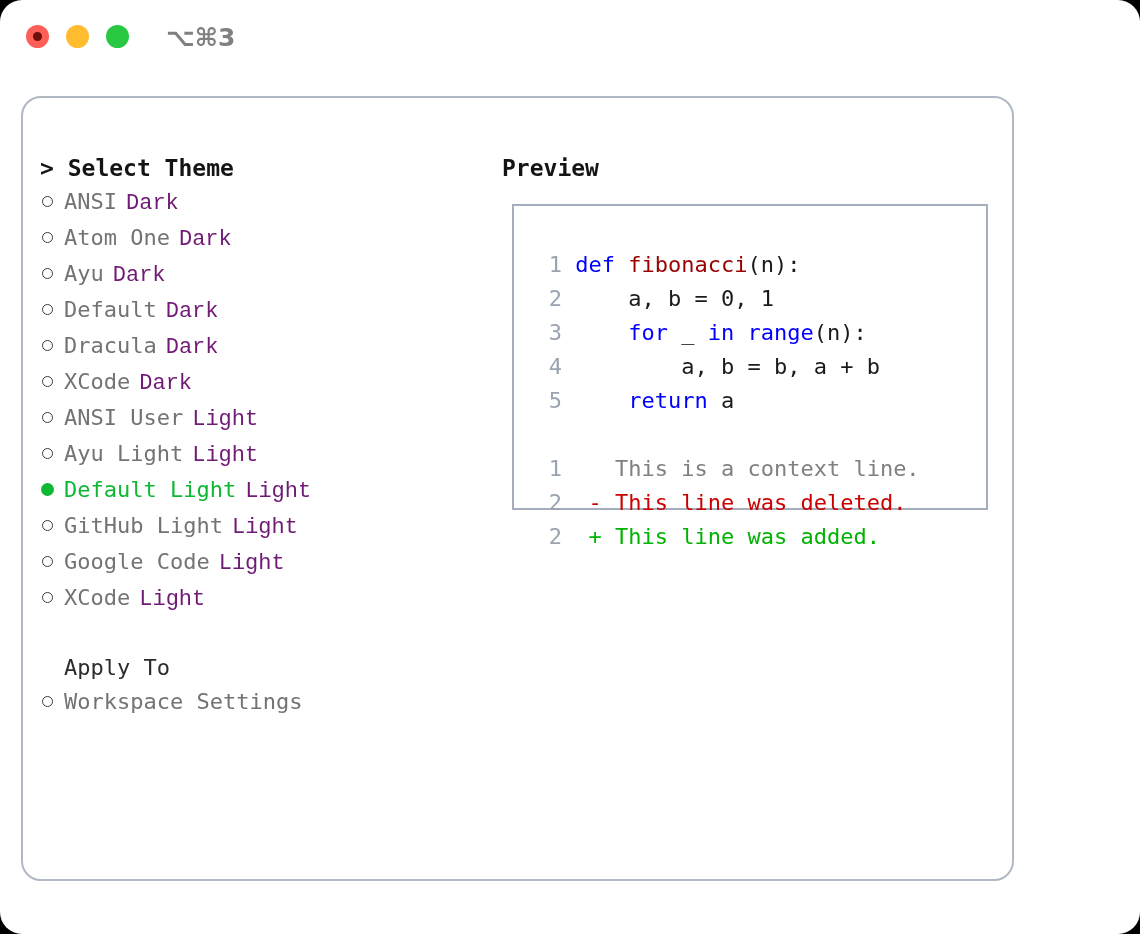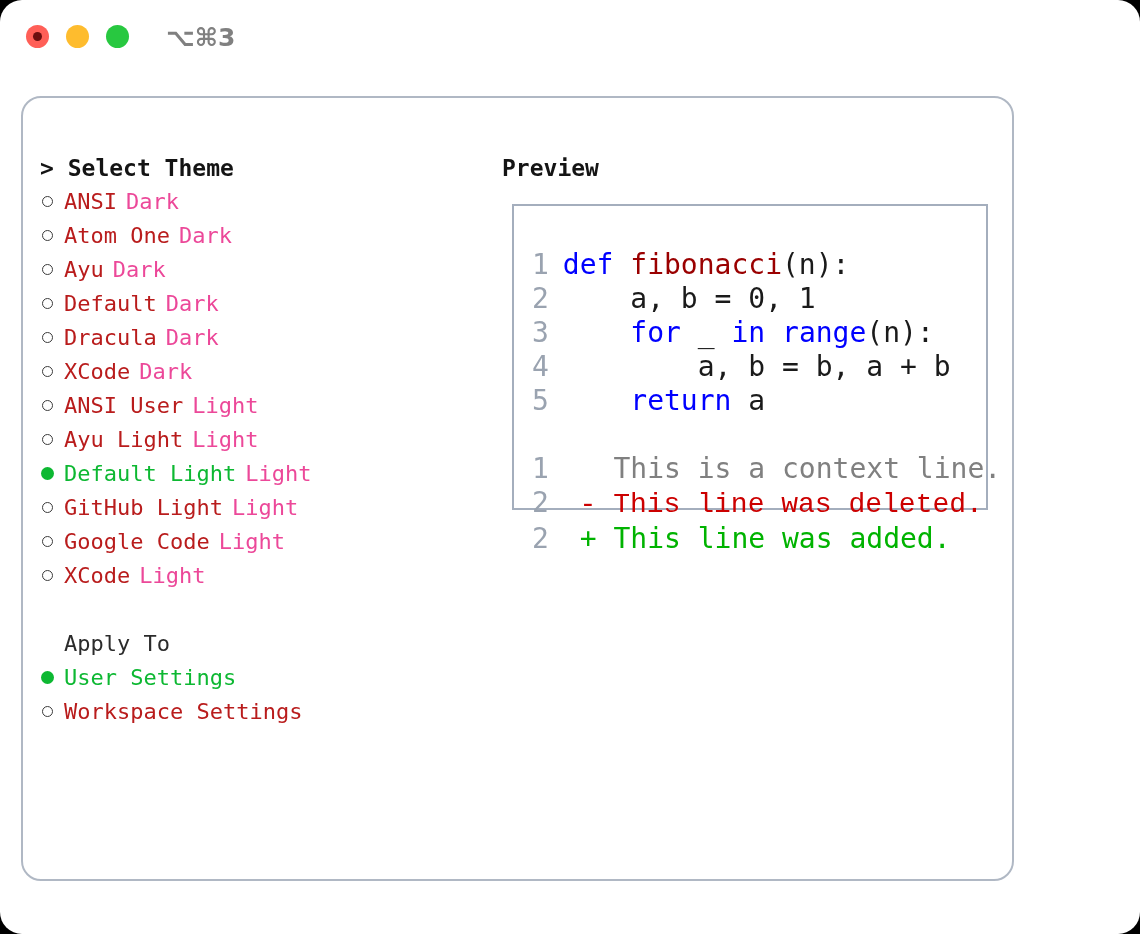--- a/index.html
+++ b/index.html
@@ -129,25 +129,26 @@
   }
   .radio-filled {
     position: absolute;
     left: 1px;
     top: -14px;
     width: 13px;
     height: 13px;
     border-radius: 50%;
     background: #0db832;
   }
-  .row-label { color: #b91c1c; }
+  .row-label { color: #737373; }
   .row.selected .row-label { color: #0db832; }
   .row-kind {
-    color: #ec4899;
+    color: #701a75;
     margin-left: 9px;
+    font-family: Liberation Mono, monospace;
   }
 
   .section-title {
     font-size: 22px;
     line-height: 34px;
     color: #2b2b2b;
     padding-left: 24px;
     white-space: pre;
   }
   .spacer-lg { height: 34px; }
@@ -173,38 +174,38 @@
     left: 489px;
     top: 106px;
     width: 476px;
     height: 306px;
     border: 2px solid #a4aebd;
     box-sizing: border-box;
     background: #ffffff;
   }
   .code {
     position: absolute;
-    left: 18px;
+    left: 34px;
     top: 42px;
-    font-size: 28px;
+    font-size: 22px;
     line-height: 34px;
     white-space: pre;
   }
   .cline { display: block; white-space: pre; }
   .ln {
     color: #9aa3b0;
     display: inline-block;
     width: 14px;
     text-align: right;
   }
   .kw   { color: #0000ff; }
   .fn   { color: #9a0000; }
   .pl   { color: #1a1a1a; }
   .ctx  { color: #808080; }
-  .del  { color: #cc0000; font-family: Liberation Mono, monospace; }
+  .del  { color: #cc0000; }
   .add  { color: #00b300; }
   .blank { display: block; height: 34px; }
 </style>
 </head>
 <body>
 
 <div class="window">
 
   <div class="titlebar">
     <div class="dots">
@@ -230,21 +231,20 @@
             <div class="row"><span class="marker"><span class="radio-empty"></span></span><span class="row-label">ANSI User</span><span class="row-kind">Light</span></div>
             <div class="row"><span class="marker"><span class="radio-empty"></span></span><span class="row-label">Ayu Light</span><span class="row-kind">Light</span></div>
             <div class="row selected"><span class="marker"><span class="radio-filled"></span></span><span class="row-label">Default Light</span><span class="row-kind">Light</span></div>
             <div class="row"><span class="marker"><span class="radio-empty"></span></span><span class="row-label">GitHub Light</span><span class="row-kind">Light</span></div>
             <div class="row"><span class="marker"><span class="radio-empty"></span></span><span class="row-label">Google Code</span><span class="row-kind">Light</span></div>
             <div class="row"><span class="marker"><span class="radio-empty"></span></span><span class="row-label">XCode</span><span class="row-kind">Light</span></div>
           </div>
         <div class="spacer-lg"></div>
         <div class="section-title">Apply To</div>
         <div class="list" id="apply-list">
-            <div class="row selected"><span class="marker"><span class="radio-filled"></span></span><span class="row-label">User Settings</span></div>
             <div class="row"><span class="marker"><span class="radio-empty"></span></span><span class="row-label">Workspace Settings</span></div>
           </div>
         <div class="spacer-lg"></div>
       </div>
 
       <div class="right-col">
         <div class="heading">Preview</div>
       </div>
 
       <div class="preview-box">

